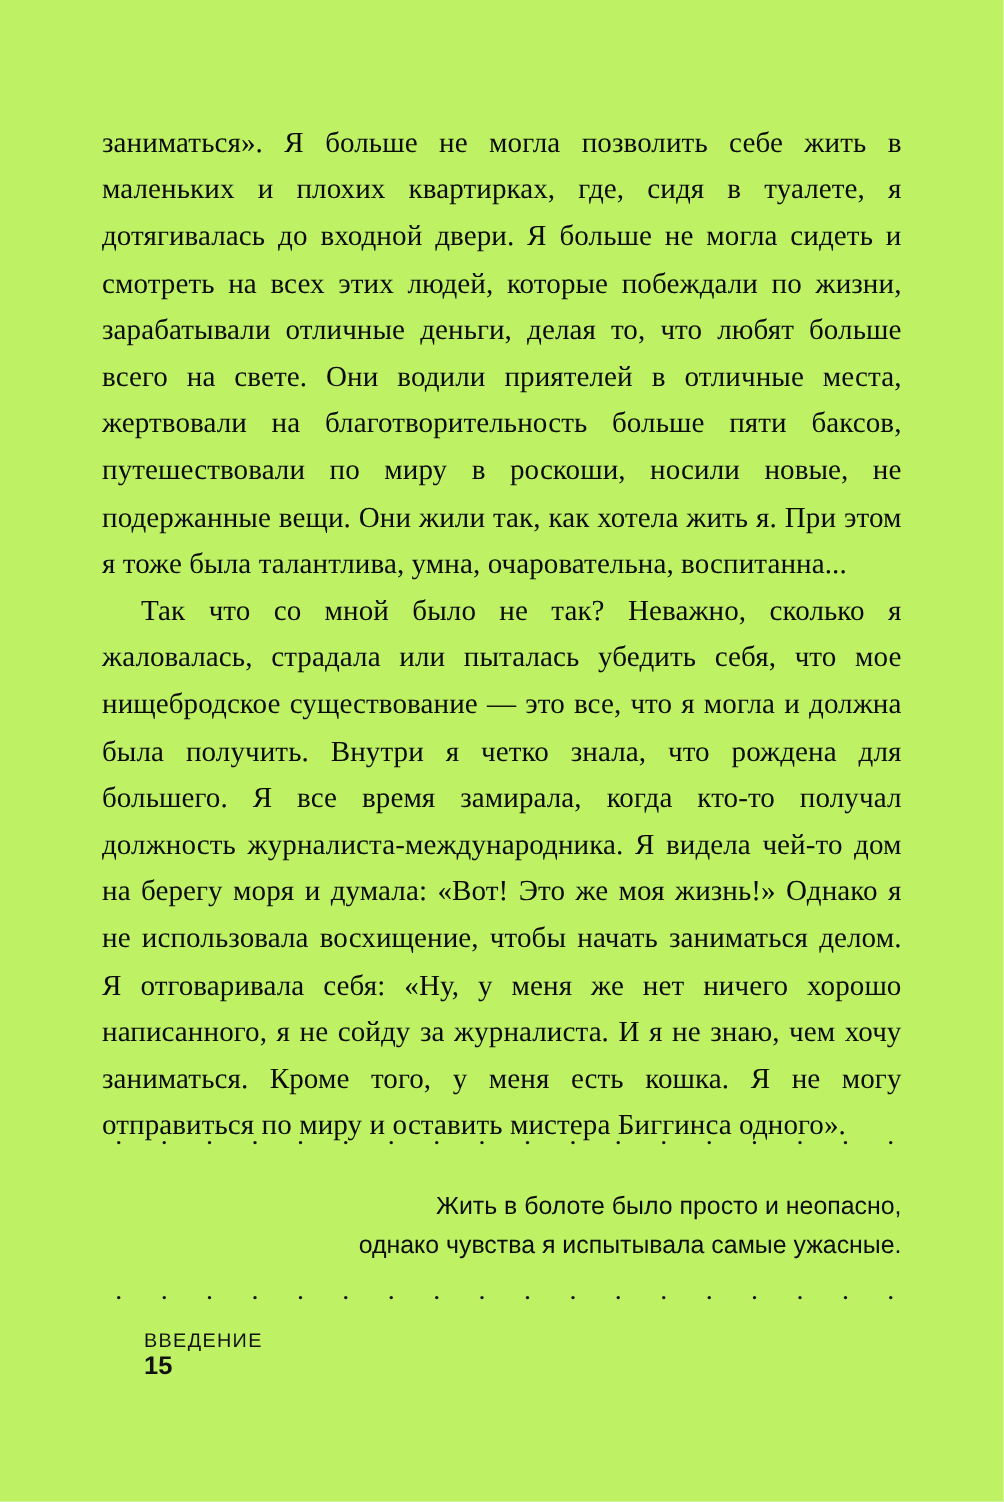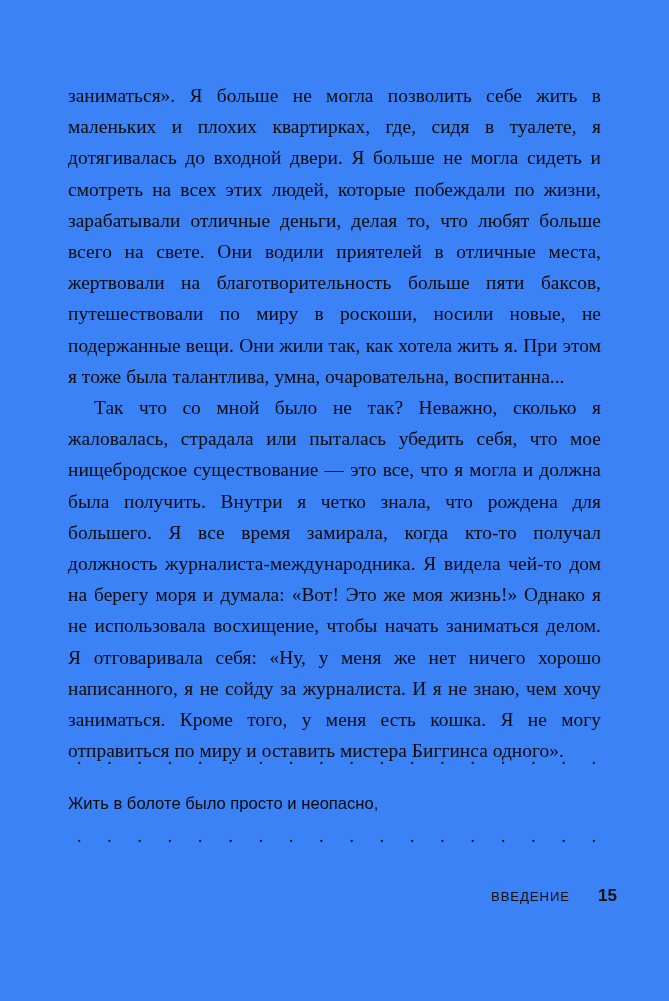--- a/index.html
+++ b/index.html
@@ -14,21 +14,21 @@
     font-family: "Liberation Serif", serif;
     color: #000000;
     overflow: hidden;
   }
   .page {
     position: absolute;
     left: 0;
     top: 0;
     width: 669px;
     height: 1001px;
-    background: #3b82f6;
+    background: #bef264;
   }
   .text-column {
     position: absolute;
     left: 68px;
     top: 80px;
     width: 533px;
   }
   p.body-par {
     margin: 0;
     font-family: "Liberation Serif", serif;
@@ -62,34 +62,35 @@
     height: 22px;
     overflow: hidden;
     white-space: nowrap;
     padding-left: 8px;
   }
   .quote-text {
     margin: 16px 0 14px 0;
     font-family: "Liberation Sans", sans-serif;
     font-size: 16.6px;
     line-height: 25.5px;
-    text-align: left;
+    text-align: right;
     color: #0b0b0b;
   }
   .quote-text .line {
     display: block;
   }
   .footer {
     position: absolute;
-    left: 84px;
+    left: 68px;
     top: 886px;
     width: 533px;
     display: flex;
     align-items: baseline;
-    justify-content: flex-end;
+    justify-content: flex-start;
+    flex-direction: column;
   }
   .footer-label {
     font-family: "Liberation Sans", sans-serif;
     font-size: 13.2px;
     letter-spacing: 0.9px;
     color: #111111;
     font-weight: 400;
   }
   .footer-page {
     font-family: "Liberation Sans", sans-serif;
@@ -108,20 +109,21 @@
 
   <div class="text-column">
     <p class="body-par">заниматься». Я больше не могла позволить себе жить в маленьких и плохих квартирках, где, сидя в туалете, я дотягивалась до входной двери. Я больше не могла сидеть и смотреть на всех этих людей, которые побеждали по жизни, зарабатывали отличные деньги, делая то, что любят больше всего на свете. Они водили приятелей в отличные места, жертвовали на благотворительность больше пяти баксов, путешествовали по миру в роскоши, носили новые, не подержанные вещи. Они жили так, как хотела жить я. При этом я тоже была талантлива, умна, очаровательна, воспитанна...</p>
     <p class="body-par indented">Так что со мной было не так? Неважно, сколько я жаловалась, страдала или пыталась убедить себя, что мое нищебродское существование — это все, что я могла и должна была получить. Внутри я четко знала, что рождена для большего. Я все время замирала, когда кто-то получал должность журналиста-международника. Я видела чей-то дом на берегу моря и думала: «<span class="italic">Вот! Это же моя жизнь!</span>» Однако я не использовала восхищение, чтобы начать заниматься делом. Я отговаривала себя: «Ну, у меня же нет ничего хорошо написанного, я не сойду за журналиста. И я не знаю, чем хочу заниматься. Кроме того, у меня есть кошка. Я не могу отправиться по миру и оставить мистера Биггинса одного».</p>
   </div>
 
   <div class="quote-block">
     <div class="dot-rule">· · · · · · · · · · · · · · · · · · · · · · · ·</div>
     <div class="quote-text">
       <span class="line">Жить в болоте было просто и неопасно,</span>
+      <span class="line">однако чувства я испытывала самые ужасные.</span>
     </div>
     <div class="dot-rule">· · · · · · · · · · · · · · · · · · · · · · · ·</div>
   </div>
 
   <div class="footer">
     <span class="footer-label">ВВЕДЕНИЕ</span>
     <span class="footer-page">15</span>
   </div>
 
 </div>

